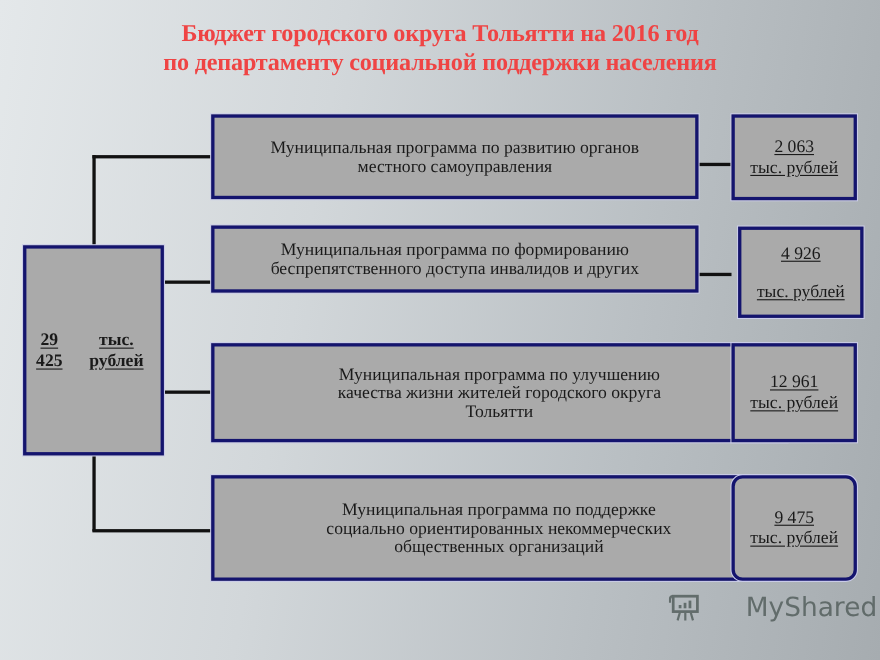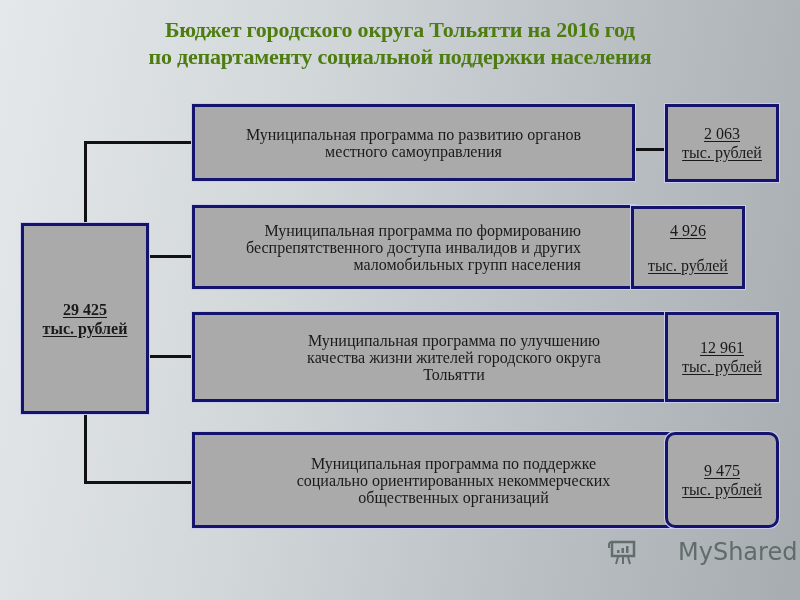--- a/index.html
+++ b/index.html
@@ -3,35 +3,35 @@
 <meta charset="utf-8">
 <style>
   html, body { margin:0; padding:0; }
   body {
     width:800px; height:600px; overflow:hidden; position:relative;
     background: linear-gradient(100deg, #e4e8ea 0%, #d2d7da 35%, #b9bfc3 70%, #a6acb0 100%);
     font-family: "Liberation Serif", serif;
   }
   .title {
     position:absolute; left:0; top:16px; width:800px; text-align:center;
-    color:#4d7c0f; font-weight:bold; font-size:22px; line-height:27px;
+    color:#ef4444; font-weight:bold; font-size:22px; line-height:27px;
     font-family: "Liberation Serif", serif;
     letter-spacing:-0.2px;
   }
   .box {
     position:absolute; box-sizing:border-box;
     background:#aaaaaa; border:3px solid #14146e;
     box-shadow: 0 0 0 1px #c9cbe8;
     display:flex; align-items:center; justify-content:center; text-align:center;
     color:#1a1a1a;
   }
   .prog { font-size:16px; line-height:17px; padding:16px 8px; }
   .amount { font-size:16px; line-height:19px; flex-direction:column; }
   .amount span { text-decoration:underline; text-underline-offset:2px; }
-  .total { font-size:16px; line-height:19px; font-weight:bold; flex-direction:column; }
+  .total { font-size:16px; line-height:19px; font-weight:bold; flex-direction:row; }
   .total span { text-decoration:underline; text-underline-offset:2px; }
   .line { position:absolute; background:#111; }
   .watermark {
     position:absolute; left:608px; top:537px; display:flex; align-items:center;
     color:#55605e; font-family:"DejaVu Sans", sans-serif; font-size:24px; opacity:0.85;gap:36px;
   }
   .watermark svg { margin-right:4px; }
 </style>
 </head>
 <body>
@@ -56,25 +56,24 @@
   <span>29 425</span>
   <span>тыс. рублей</span>
 </div>
 
 <div class="box prog" style="left:192px; top:104px; width:443px; height:77px;">
   <div>
     <div>Муниципальная программа по развитию органов</div>
     <div>местного самоуправления</div>
   </div>
 </div>
-<div class="box prog" style="left:192px; top:205px; width:443px; height:84px;text-align:right;">
+<div class="box prog" style="left:192px; top:205px; width:443px; height:61px;">
   <div>
     <div>Муниципальная программа по формированию</div>
     <div>беспрепятственного доступа инвалидов и других</div>
-    <div>маломобильных групп населения</div>
   </div>
 </div>
 <div class="box prog" style="left:192px; top:312px; width:524px; height:90px;">
   <div>
     <div>Муниципальная программа по улучшению</div>
     <div>качества жизни жителей городского округа</div>
     <div>Тольятти</div>
   </div>
 </div>
 <div class="box prog" style="left:192px; top:432px; width:523px; height:96px;">
@@ -82,21 +81,21 @@
     <div>Муниципальная программа по поддержке</div>
     <div>социально ориентированных некоммерческих</div>
     <div>общественных организаций</div>
   </div>
 </div>
 
 <div class="box amount" style="left:665px; top:104px; width:114px; height:78px;">
   <span>2 063</span>
   <span>тыс. рублей</span>
 </div>
-<div class="box amount" style="left:631px; top:206px; width:114px; height:83px;gap:16px;">
+<div class="box amount" style="left:671px; top:206px; width:114px; height:83px;gap:16px;">
   <span>4 926</span>
   <span>тыс. рублей</span>
 </div>
 <div class="box amount" style="left:665px; top:312px; width:114px; height:90px;text-align:right;">
   <span>12 961</span>
   <span>тыс. рублей</span>
 </div>
 <div class="box amount" style="left:665px; top:432px; width:114px; height:96px;border-radius:10px;">
   <span>9 475</span>
   <span>тыс. рублей</span>

